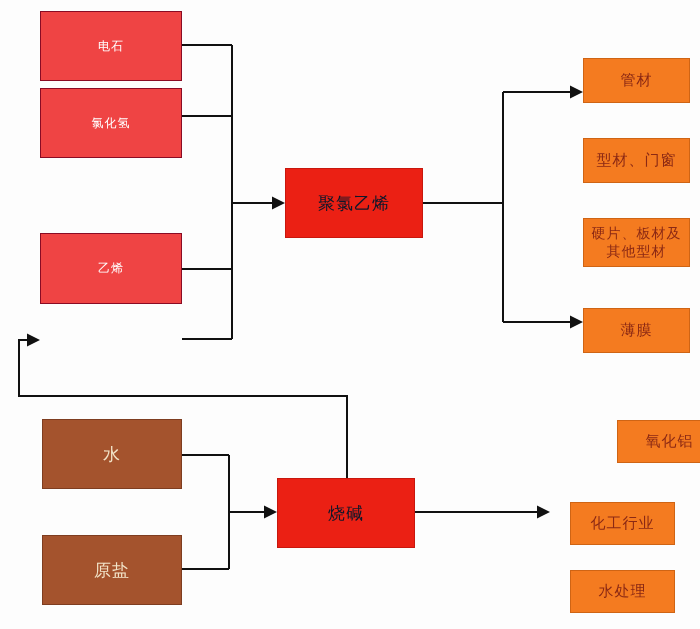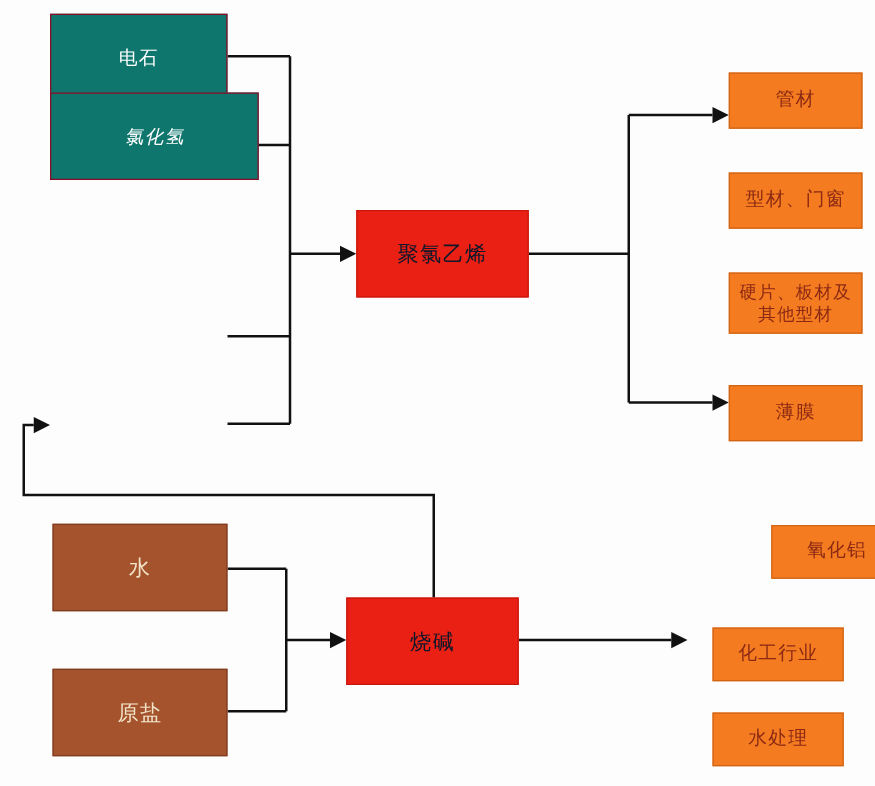--- a/index.html
+++ b/index.html
@@ -12,24 +12,24 @@
   .canvas { position: relative; width: 700px; height: 629px; }
   .connectors { position: absolute; left: 0; top: 0; width: 700px; height: 629px; }
   .node {
     position: absolute;
     display: flex; align-items: center; justify-content: center;
     text-align: center;
     box-sizing: border-box;
     letter-spacing: 1px;
   }
   .crimson {
-    background: #0f766e;
+    background: #ef4444;
     border: 1px solid #8a0b24;
     color: #ffffff;
-    font-size: 15px;
+    font-size: 12px;
   }
   .crimson-lower { border-top: 1px solid #8a0b24; }
   .red {
     background: #eb2014;
     border: 1px solid #c8170d;
     color: #0f172a;
     font-size: 17px;
   }
   .orange {
     background: #f47b20;
@@ -73,22 +73,23 @@
       <polygon points="285,203 272,196.5 272,209.5"></polygon>
       <polygon points="583,92 570,85.5 570,98.5"></polygon>
       <polygon points="583,322 570,315.5 570,328.5"></polygon>
       <polygon points="40,340 27,333.5 27,346.5"></polygon>
       <polygon points="277,512 264,505.5 264,518.5"></polygon>
       <polygon points="550,512 537,505.5 537,518.5"></polygon>
     </g>
   </svg>
 
   <div class="node crimson" style="left:40px; top:11px; width:142px; height:70px;">电石</div>
-  <div class="node crimson crimson-lower" style="left:40px; top:74px; width:167px; height:70px;font-style:italic;">氯化氢</div>
+  <div class="node crimson crimson-lower" style="left:40px; top:88px; width:142px; height:70px;">氯化氢</div>
 
+  <div class="node crimson" style="left:40px; top:233px; width:142px; height:71px;">乙烯</div>
 
   <div class="node red" style="left:285px; top:168px; width:138px; height:70px;">聚氯乙烯</div>
 
   <div class="node orange" style="left:583px; top:58px; width:107px; height:45px;">管材</div>
   <div class="node orange" style="left:583px; top:138px; width:107px; height:45px;">型材、门窗</div>
   <div class="node orange small-text" style="left:583px; top:218px; width:107px; height:49px;">硬片、板材及其他型材</div>
   <div class="node orange" style="left:583px; top:308px; width:107px; height:45px;">薄膜</div>
 
   <div class="node brown" style="left:42px; top:419px; width:140px; height:70px;">水</div>
   <div class="node brown" style="left:42px; top:535px; width:140px; height:70px;">原盐</div>

